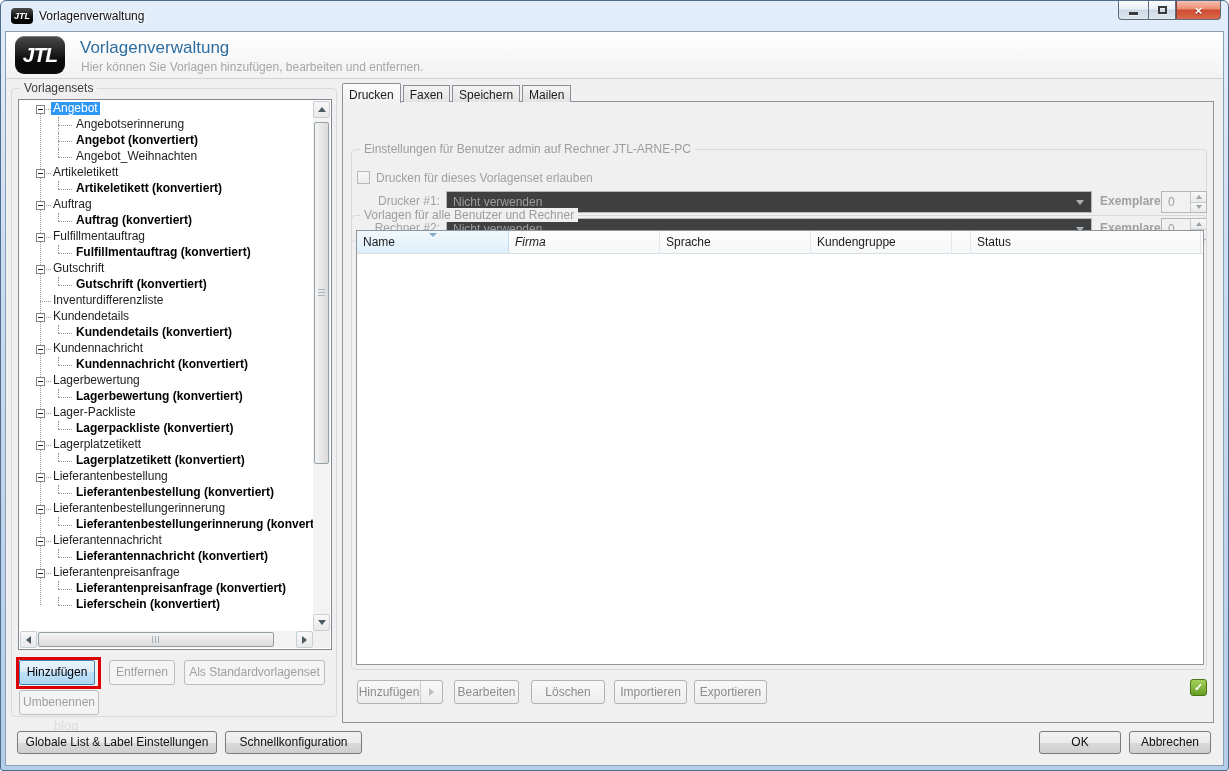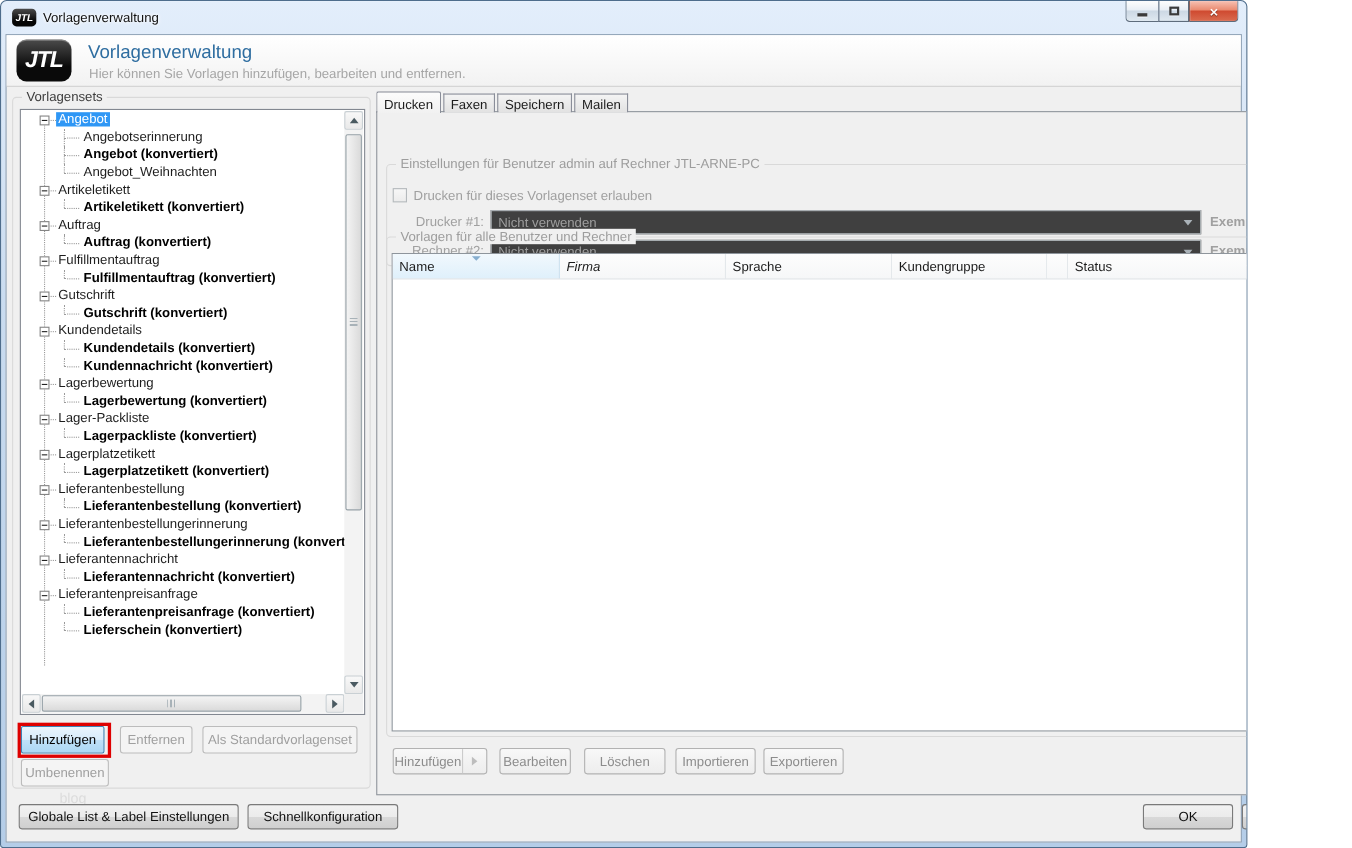--- a/index.html
+++ b/index.html
@@ -1,19 +1,19 @@
 <!DOCTYPE html>
 <html><head>
 <meta charset="utf-8">
 <style>
   html,body { margin:0; padding:0; background:#fff; }
   * { font-family:"Liberation Sans", sans-serif; }
 
   .window {
-    position:relative; width:1134px; height:771px; box-sizing:border-box;
+    position:relative; width:1229px; height:771px; box-sizing:border-box;
     background:linear-gradient(180deg,#e3eefb 0%,#cadcf0 35%,#b4cde8 100%);
     border:1px solid #4e6d8c; border-radius:6px 6px 3px 3px;
     font-size:12px; overflow:hidden;
   }
 
   
   .titlebar { position:absolute; left:0; top:0; right:0; height:30px; }
   .tb-icon { position:absolute; left:10px; top:7px; width:22px; height:16px;
     background:linear-gradient(#4a4a4a,#050505 70%); border-radius:4px;
     color:#fff; font-weight:bold; font-style:italic; font-size:9px; line-height:16px; text-align:center; }
@@ -248,27 +248,36 @@
               <span class="exp"></span>
               <span class="tlabel">Gutschrift</span>
             </div>
             <div class="trow child bold last">
               <span class="cline"></span>
               <span class="stub"></span>
               <span class="tlabel">Gutschrift (konvertiert)</span>
             </div>
             <div class="trow root">
               <span class="stub"></span>
+              <span class="tlabel">Inventurdifferenzliste</span>
+            </div>
+            <div class="trow root">
+              <span class="stub"></span>
               <span class="exp"></span>
               <span class="tlabel">Kundendetails</span>
             </div>
             <div class="trow child bold last">
               <span class="cline"></span>
               <span class="stub"></span>
               <span class="tlabel">Kundendetails (konvertiert)</span>
+            </div>
+            <div class="trow root">
+              <span class="stub"></span>
+              <span class="exp"></span>
+              <span class="tlabel">Kundennachricht</span>
             </div>
             <div class="trow child bold last">
               <span class="cline"></span>
               <span class="stub"></span>
               <span class="tlabel">Kundennachricht (konvertiert)</span>
             </div>
             <div class="trow root">
               <span class="stub"></span>
               <span class="exp"></span>
               <span class="tlabel">Lagerbewertung</span>

